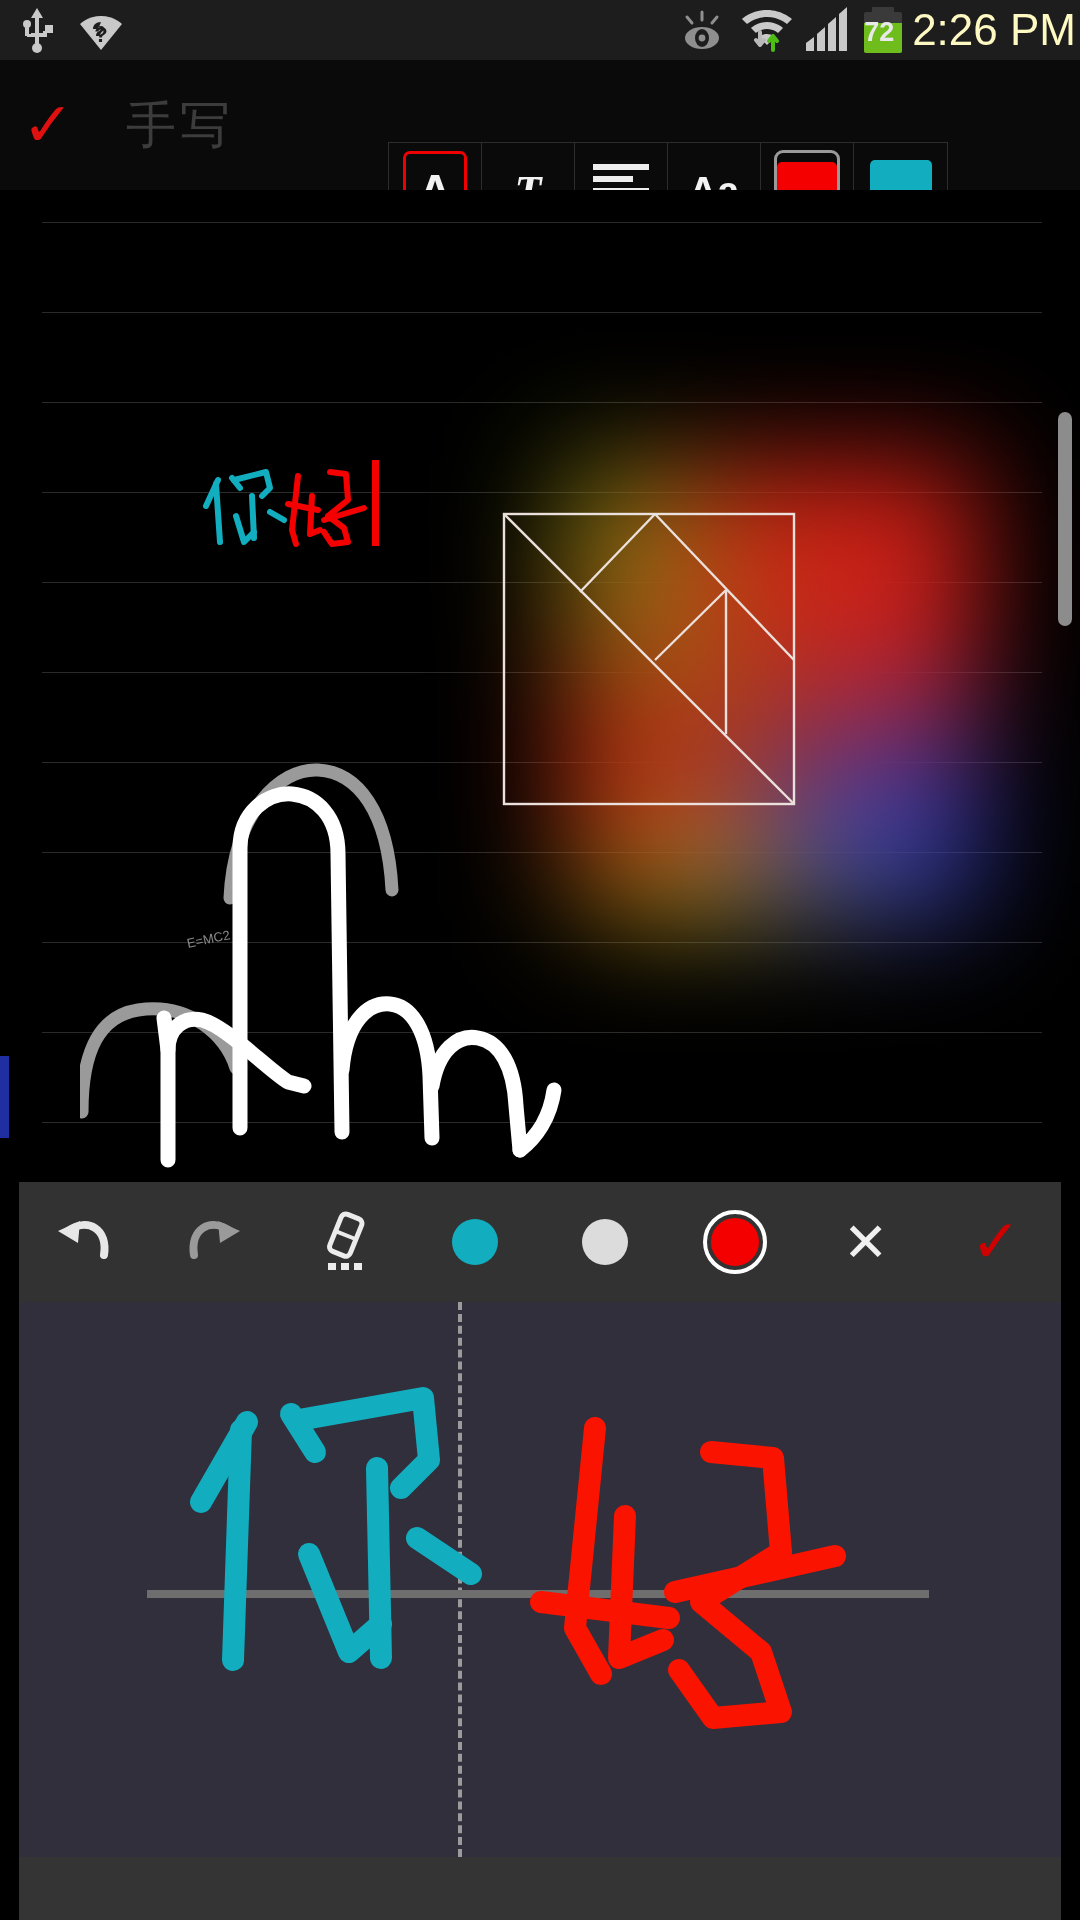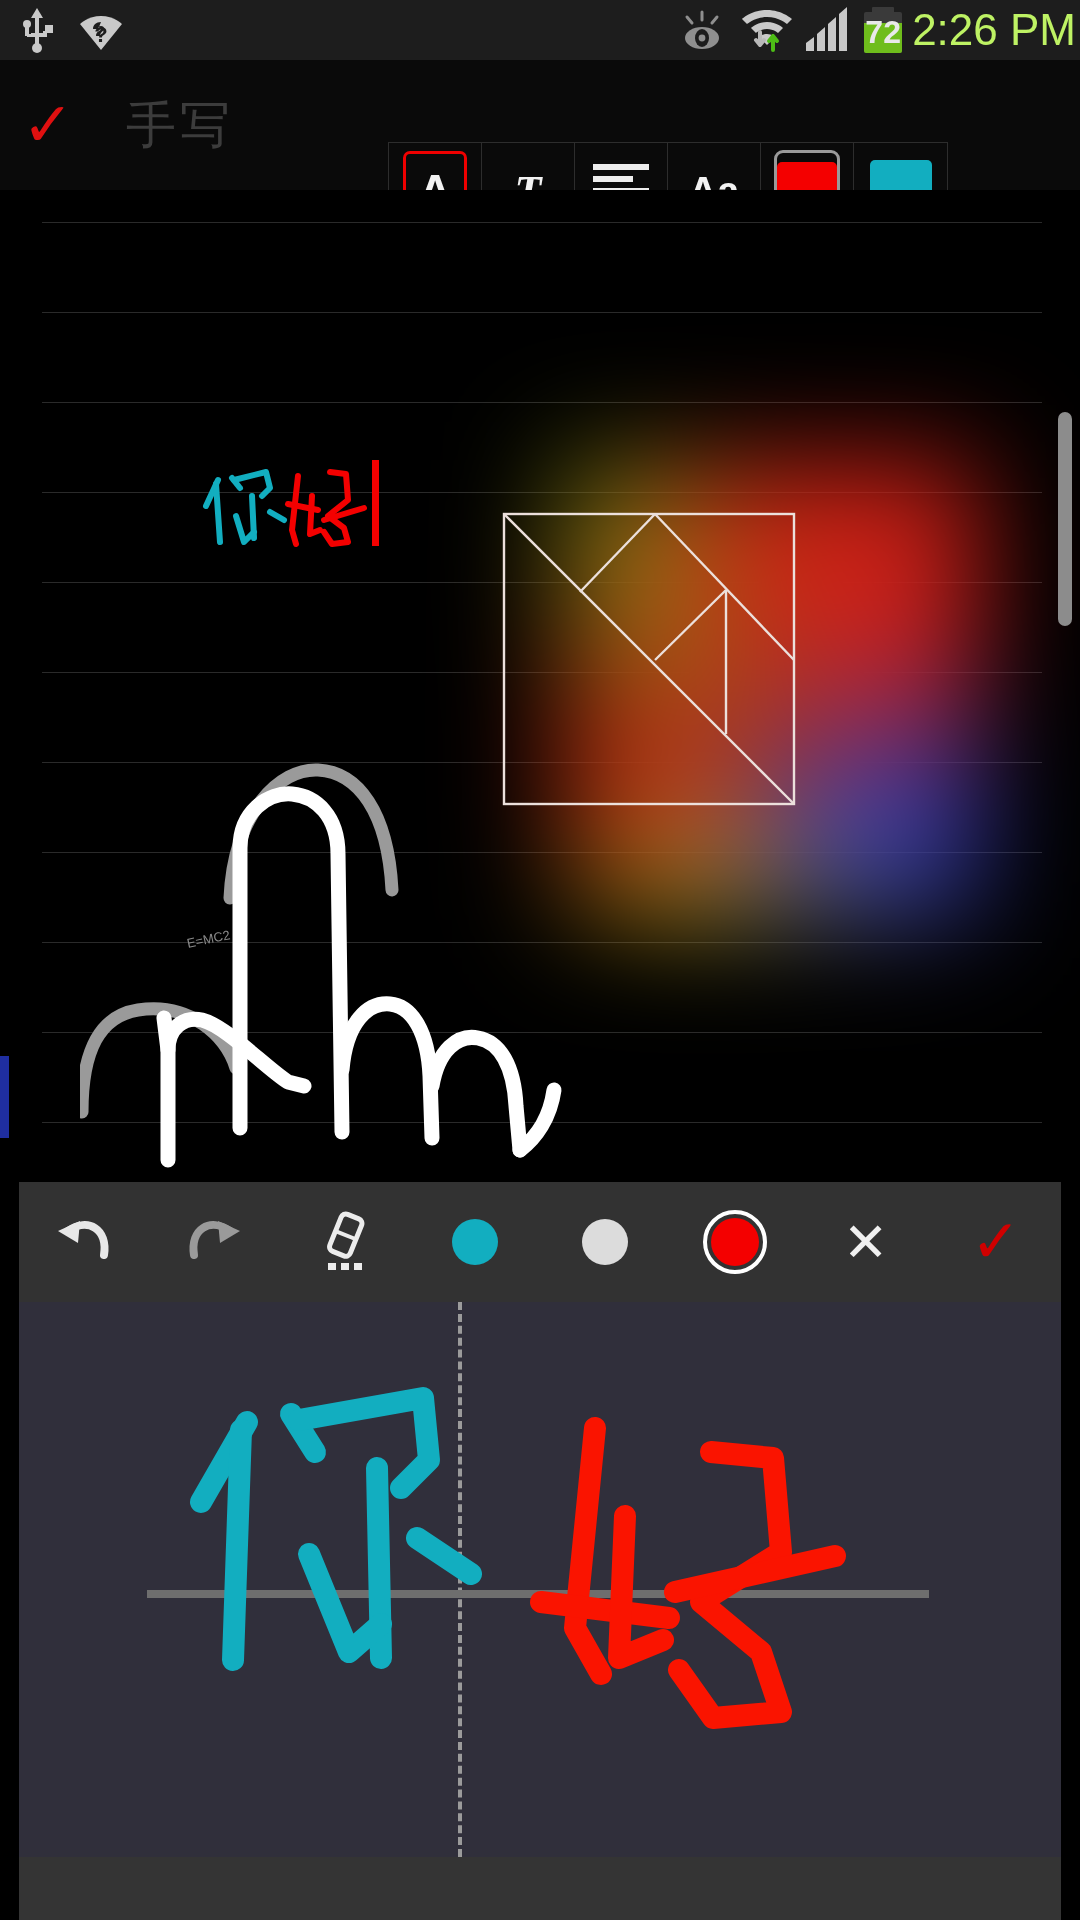--- a/index.html
+++ b/index.html
@@ -10,27 +10,27 @@
   }
 
   
   #statusbar{
     position:absolute; left:0; top:0; width:1080px; height:60px;
     background:#1d1d1d; display:flex; align-items:center;
   }
   #statusbar .left{ display:flex; align-items:center; gap:22px; padding-left:18px; }
   #statusbar .right{ margin-left:auto; display:flex; align-items:center; gap:10px; padding-right:4px; }
   .sb-ico{ display:block; }
-  #clock{ font-size:44px; color:#bef264; letter-spacing:0px; line-height:60px; font-weight:400; }
+  #clock{ font-size:44px; color:#fef9c3; letter-spacing:0px; line-height:60px; font-weight:400; }
   .batt{ position:relative; width:38px; height:46px; }
   .batt .cap{ position:absolute; left:8px; top:0; width:22px; height:6px; background:#3a3a3a; border-radius:1px;}
   .batt .body{ position:absolute; left:0; top:5px; width:38px; height:41px; background:#3a3a3a; border-radius:2px; overflow:hidden;}
   .batt .fill{ position:absolute; left:0; bottom:0; width:38px; height:30px; background:#6fbd1c;}
   .batt .num{ position:absolute; left:0; top:5px; width:38px; height:41px; line-height:41px;
-              text-align:center; font-size:32px; color:#e9e9e9; font-weight:700;}
+              font-size:27px; color:#e9e9e9; font-weight:700;}
 
   
   #apptoolbar{
     position:absolute; left:0; top:60px; width:1080px; height:130px;
     background:#0a0a0a; display:flex; align-items:center;
   }
   #checkmark-left{ width:96px; text-align:center; font-size:62px; color:#e01010; line-height:1; }
   #title{ font-size:50px; color:#3c3c3c; margin-left:30px; letter-spacing:4px; }
 
   #fmtgroup{ position:absolute; left:388px; top:82px; height:96px; display:flex;

